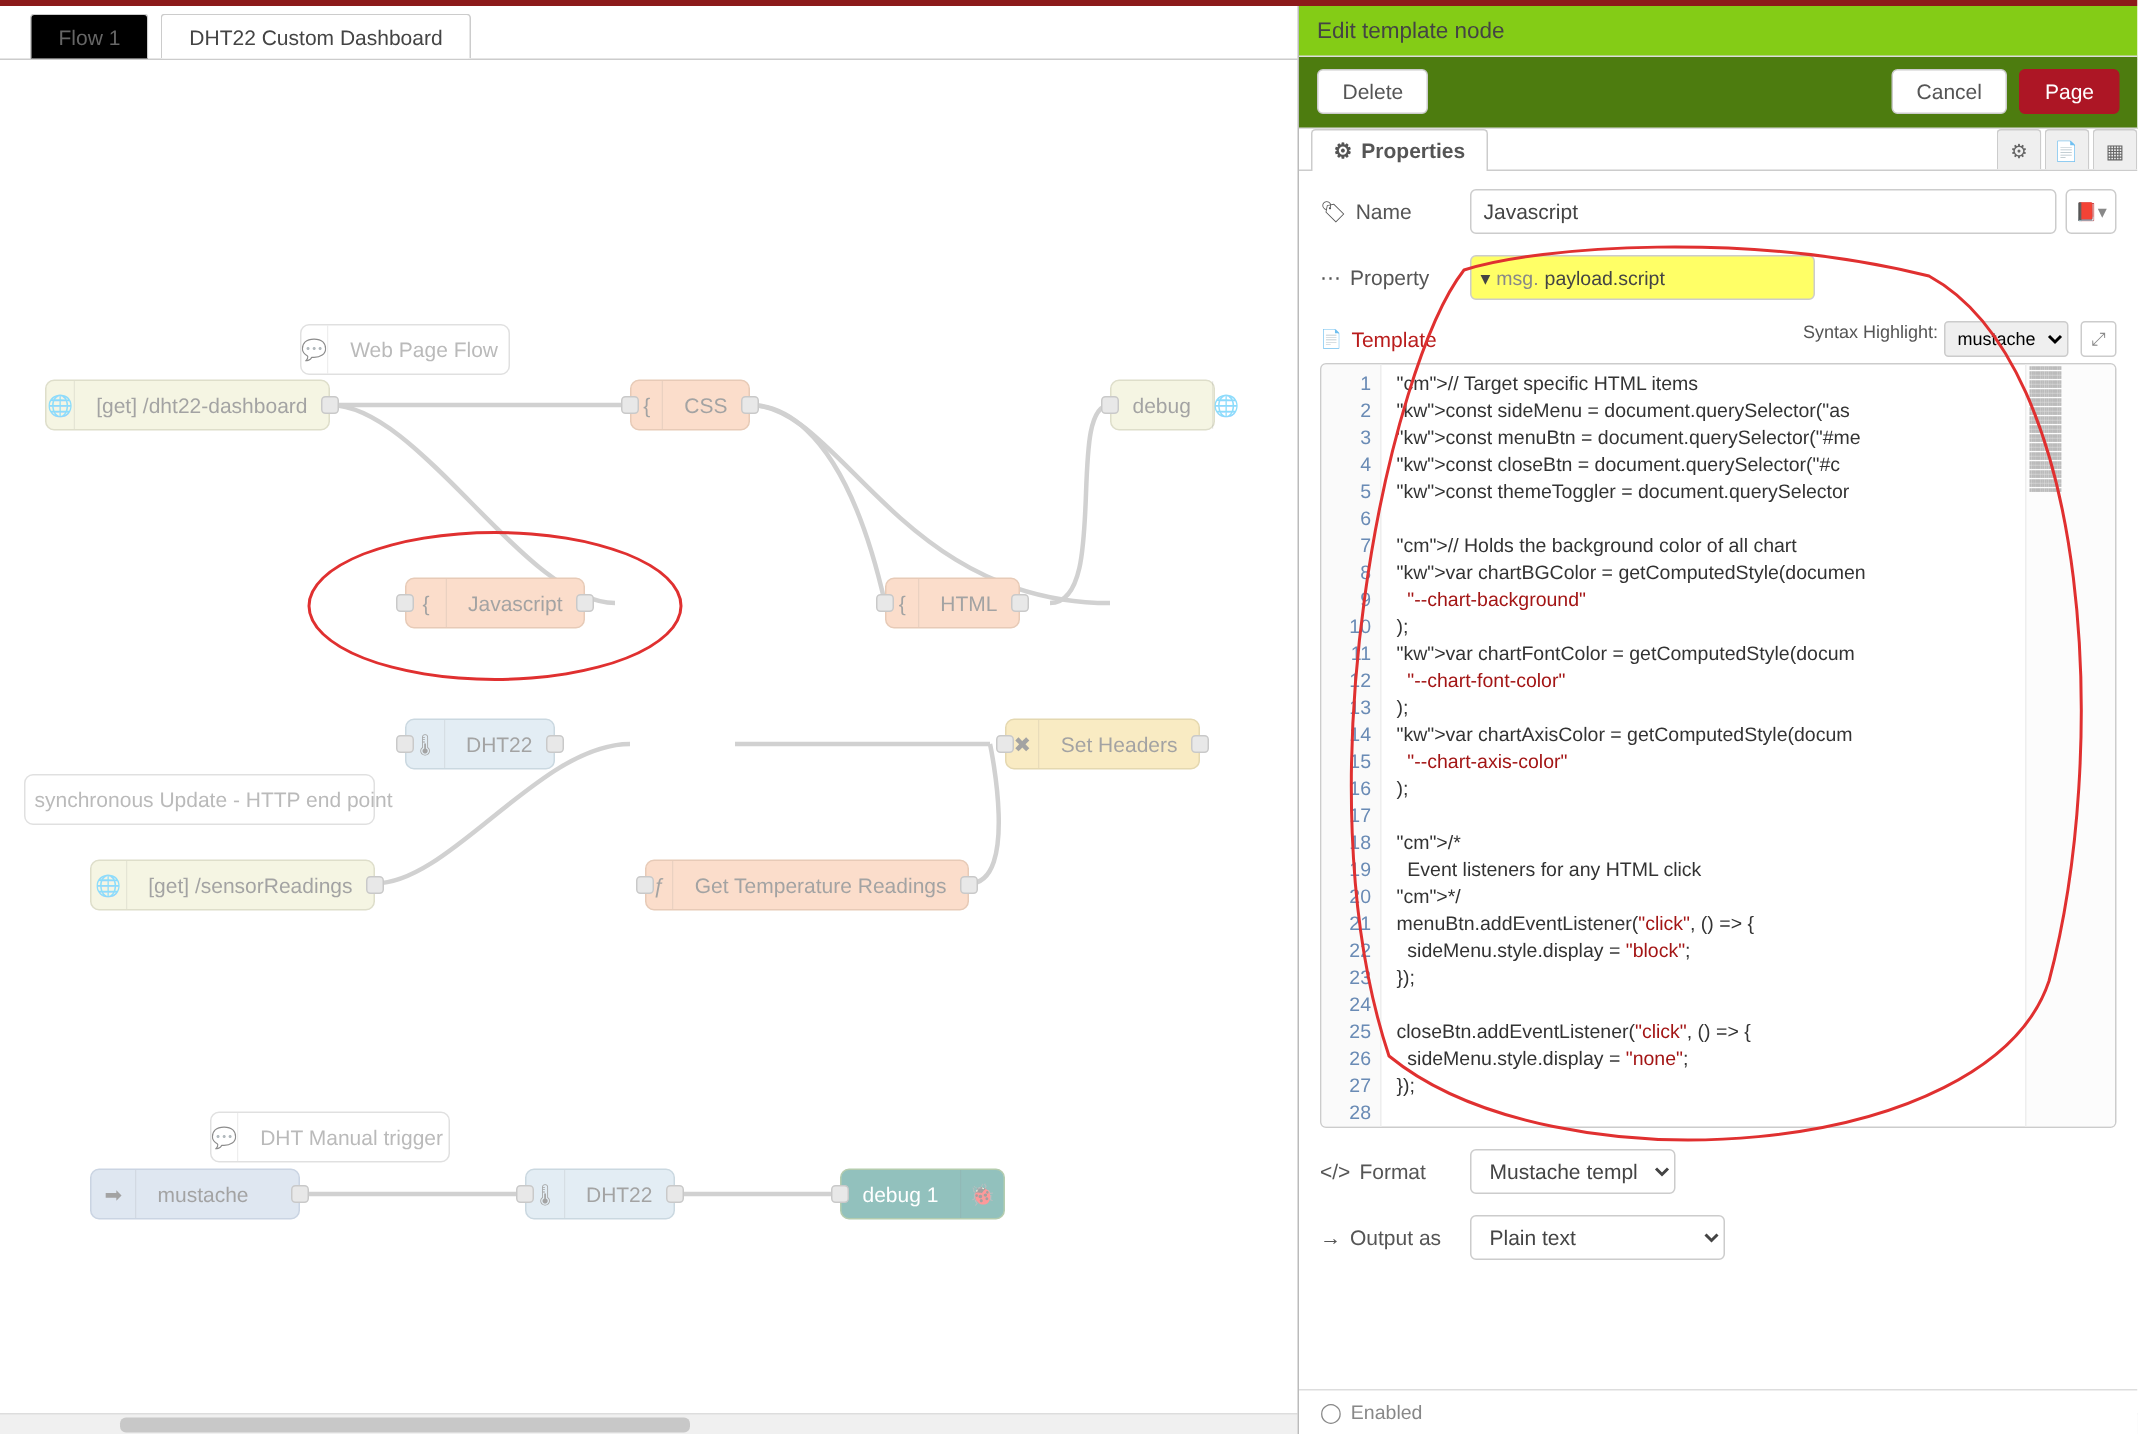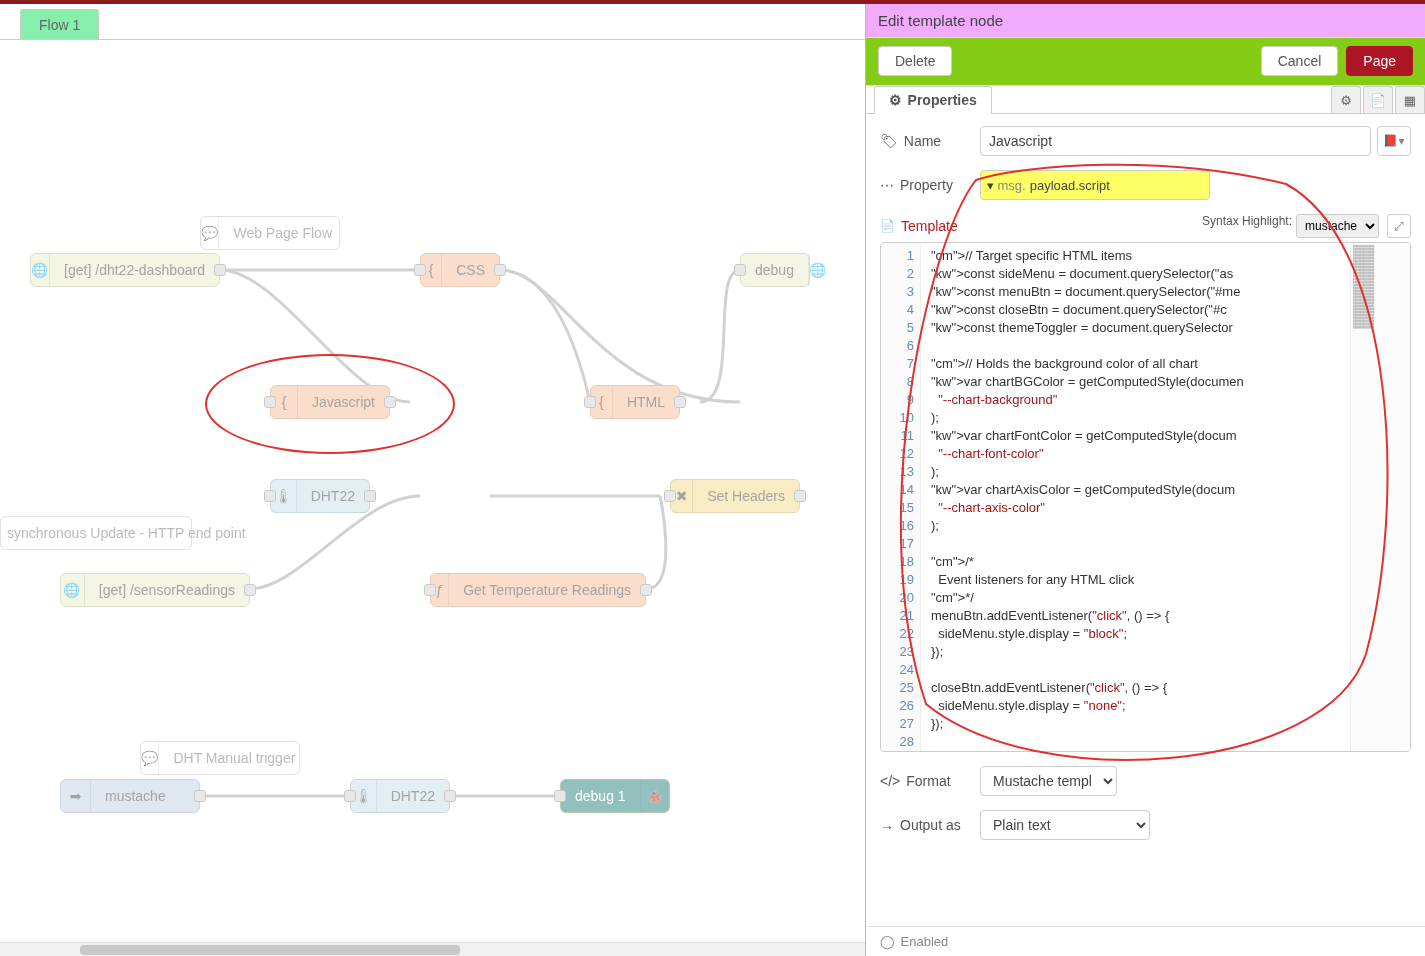--- a/index.html
+++ b/index.html
@@ -1,20 +1,20 @@
 <!DOCTYPE html>
 <html><head>
 <meta charset="utf-8">
 <style>
   * { box-sizing: border-box; margin: 0; padding: 0; font-family: Arial, Helvetica, sans-serif; }
   body { width:1425px; height:956px; overflow:hidden; background:#fff; position:relative; }
   .topbar { height:4px; background:#8c1a1a; }
   .workspace { position:absolute; top:4px; left:0; right:0; bottom:0; }
   .tabs { height:36px; display:flex; align-items:flex-end; padding-left:20px; border-bottom:1px solid #ccc; background:#fff; }
-  .tab { height:30px; padding:0 18px; line-height:30px; font-size:14px; color:#666; border:1px solid #ccc; border-bottom:none; margin-right:8px; border-radius:3px 3px 0 0; background:#86efac; }
+  .tab { height:30px; padding:0 18px; line-height:30px; font-size:14px; color:#666; border:1px solid #ccc; border-bottom:none; margin-right:8px; border-radius:3px 3px 0 0; background:#000000; }
   .tab.active { color:#444; background:#fff; }
   .canvas { position:absolute; top:40px; left:0; right:0; bottom:0; background:#fff; }
   .dimmer { position:absolute; inset:0; background:rgba(255,255,255,0.55); z-index:5; }
   .node { position:absolute; height:34px; border:1px solid #888; border-radius:6px; display:flex; align-items:center; font-size:14px; color:#333; z-index:2; }
   .node .iconbox { width:30px; height:100%; display:flex; align-items:center; justify-content:center; border-right:1px solid rgba(0,0,0,.15); border-radius:5px 0 0 5px; }
   .node .iconbox.right { border-right:none; border-left:1px solid rgba(0,0,0,.15); border-radius:0 5px 5px 0; }
   .node .lbl { padding:0 14px; white-space:nowrap; }
   .port { width:12px; height:12px; background:#ccc; border:1px solid #888; border-radius:3px; position:absolute; top:50%; margin-top:-6px; }
   .port.left { left:-7px; }
   .port.right { right:-7px; }
@@ -28,22 +28,22 @@
   .inject { background:#b8c9e0; border-color:#8aa0bf; }
   .comment { background:#fff; border-color:#bbb; color:#666; }
   svg.wires { position:absolute; top:0; left:0; z-index:1; }
   .wire { stroke:#999; stroke-width:3; fill:none; }
   .circle-annot { position:absolute; border:2px solid #e03030; border-radius:50%; z-index:6; pointer-events:none; }
   .scrollx { position:absolute; left:0; right:0; bottom:0; height:14px; background:#f0f0f0; border-top:1px solid #ddd; z-index:7; }
   .scrollx .thumb { position:absolute; top:2px; height:10px; background:#c8c8c8; border-radius:4px; }
 
   
   .panel { position:absolute; top:4px; right:0; bottom:0; width:560px; background:#fff; border-left:1px solid #bbb; z-index:10; display:flex; flex-direction:column; }
-  .panel-hdr { height:34px; line-height:34px; padding:0 12px; font-size:15px; color:#444; border-bottom:1px solid #ddd; background:#f0abfc; }
-  .panel-actions { height:48px; padding:8px 12px; display:flex; justify-content:space-between; border-bottom:1px solid #ddd; background:#84cc16; }
+  .panel-hdr { height:34px; line-height:34px; padding:0 12px; font-size:15px; color:#444; border-bottom:1px solid #ddd; background:#84cc16; }
+  .panel-actions { height:48px; padding:8px 12px; display:flex; justify-content:space-between; border-bottom:1px solid #ddd; background:#4d7c0f; }
   .btn { height:30px; padding:0 16px; font-size:14px; border-radius:4px; cursor:pointer; border:1px solid #ccc; background:#fff; color:#555; }
   .btn.primary { background:#ad1625; border-color:#ad1625; color:#fff; }
   .tabs2 { height:28px; display:flex; border-bottom:1px solid #ccc; padding-left:8px; background:#fff; }
   .tab2 { height:28px; padding:0 14px; line-height:27px; font-size:14px; border:1px solid #ccc; border-bottom:none; border-radius:3px 3px 0 0; background:#efefef; color:#555; display:flex; align-items:center; gap:6px; }
   .tab2.active { background:#fff; font-weight:bold; }
   .tab2-icons { margin-left:auto; display:flex; }
   .tab2-ic { width:30px; height:27px; border:1px solid #ccc; border-bottom:none; display:flex; align-items:center; justify-content:center; background:#efefef; color:#666; margin-left:2px; border-radius:3px 3px 0 0; font-size:13px; }
   .form { padding:12px 14px; overflow:auto; flex:1; }
   .row { display:flex; align-items:center; margin-bottom:14px; }
   .row .label { width:100px; font-size:14px; color:#555; display:flex; align-items:center; gap:6px; }
@@ -63,20 +63,21 @@
   .annot-red-path { position:absolute; z-index:30; pointer-events:none; }
   .footer-row { height:30px; border-top:1px solid #ddd; padding:4px 14px; font-size:13px; color:#888; display:flex; align-items:center; gap:6px; }
 </style>
 </head>
 <body>
 
 <div class="topbar"></div>
 <div class="workspace">
   <div class="tabs">
     <div class="tab">Flow 1</div>
+    <div class="tab active">DHT22 Custom Dashboard</div>
   </div>
   <div class="canvas">
     <svg class="wires" width="860" height="900">
       <path class="wire" d="M220 226 C 280 226, 350 358, 410 358"></path>
       <path class="wire" d="M220 226 C 270 226, 300 226, 420 226"></path>
       <path class="wire" d="M500 226 C 560 226, 600 358, 740 358"></path>
       <path class="wire" d="M500 226 C 510 226, 560 226, 590 358"></path>
       <path class="wire" d="M700 358 C 740 358, 710 226, 740 226"></path>
       <path class="wire" d="M250 545 C 300 545, 360 452, 420 452"></path>
       <path class="wire" d="M490 452 C 540 452, 580 452, 660 452"></path>
@@ -130,21 +131,21 @@
       <span class="port right"></span>
     </div>
 
     <div class="node change" style="left:670px; top:435px; width:130px;">
       <span class="port left"></span>
       <span class="iconbox">✖</span>
       <span class="lbl">Set Headers</span>
       <span class="port right"></span>
     </div>
 
-    <div class="node comment" style="left:0px; top:472px; width:192px;">
+    <div class="node comment" style="left:16px; top:472px; width:234px;">
       <span class="lbl" style="padding-left:6px;">synchronous Update - HTTP end point</span>
     </div>
 
     <div class="node httpin" style="left:60px; top:529px; width:190px;">
       <span class="iconbox">🌐</span>
       <span class="lbl">[get] /sensorReadings</span>
       <span class="port right"></span>
     </div>
 
     <div class="node func" style="left:430px; top:529px; width:216px;">

